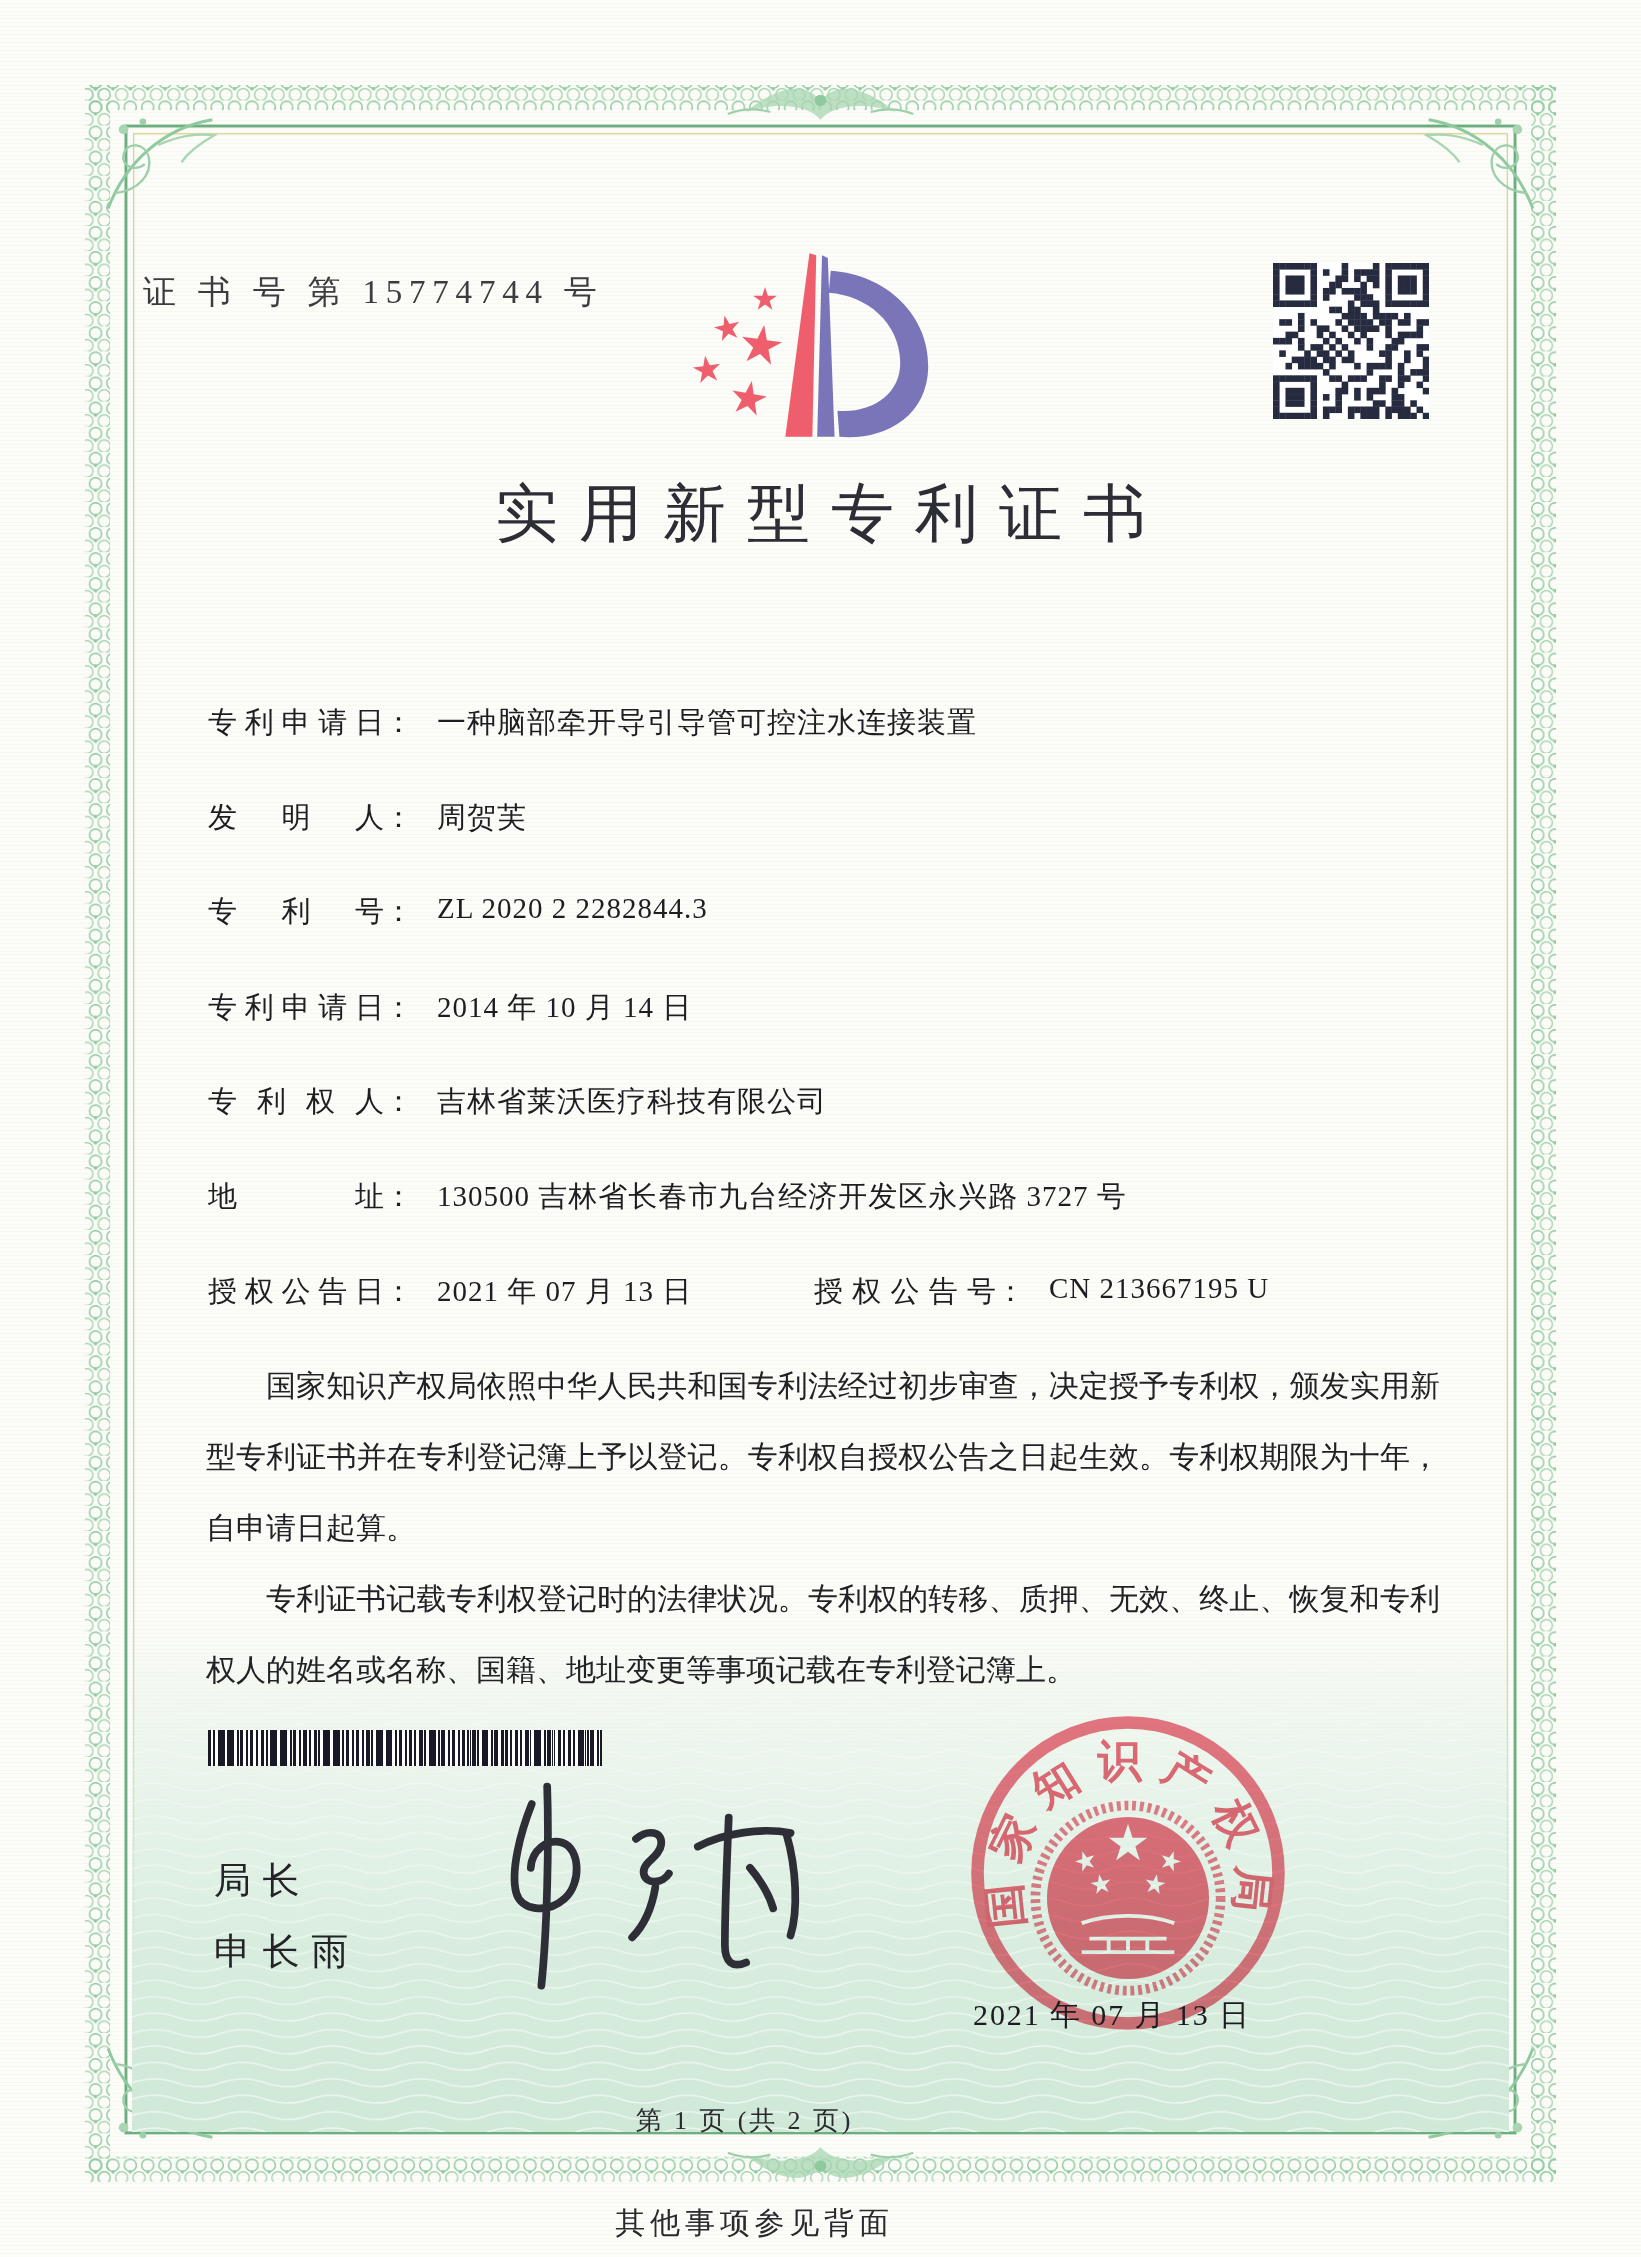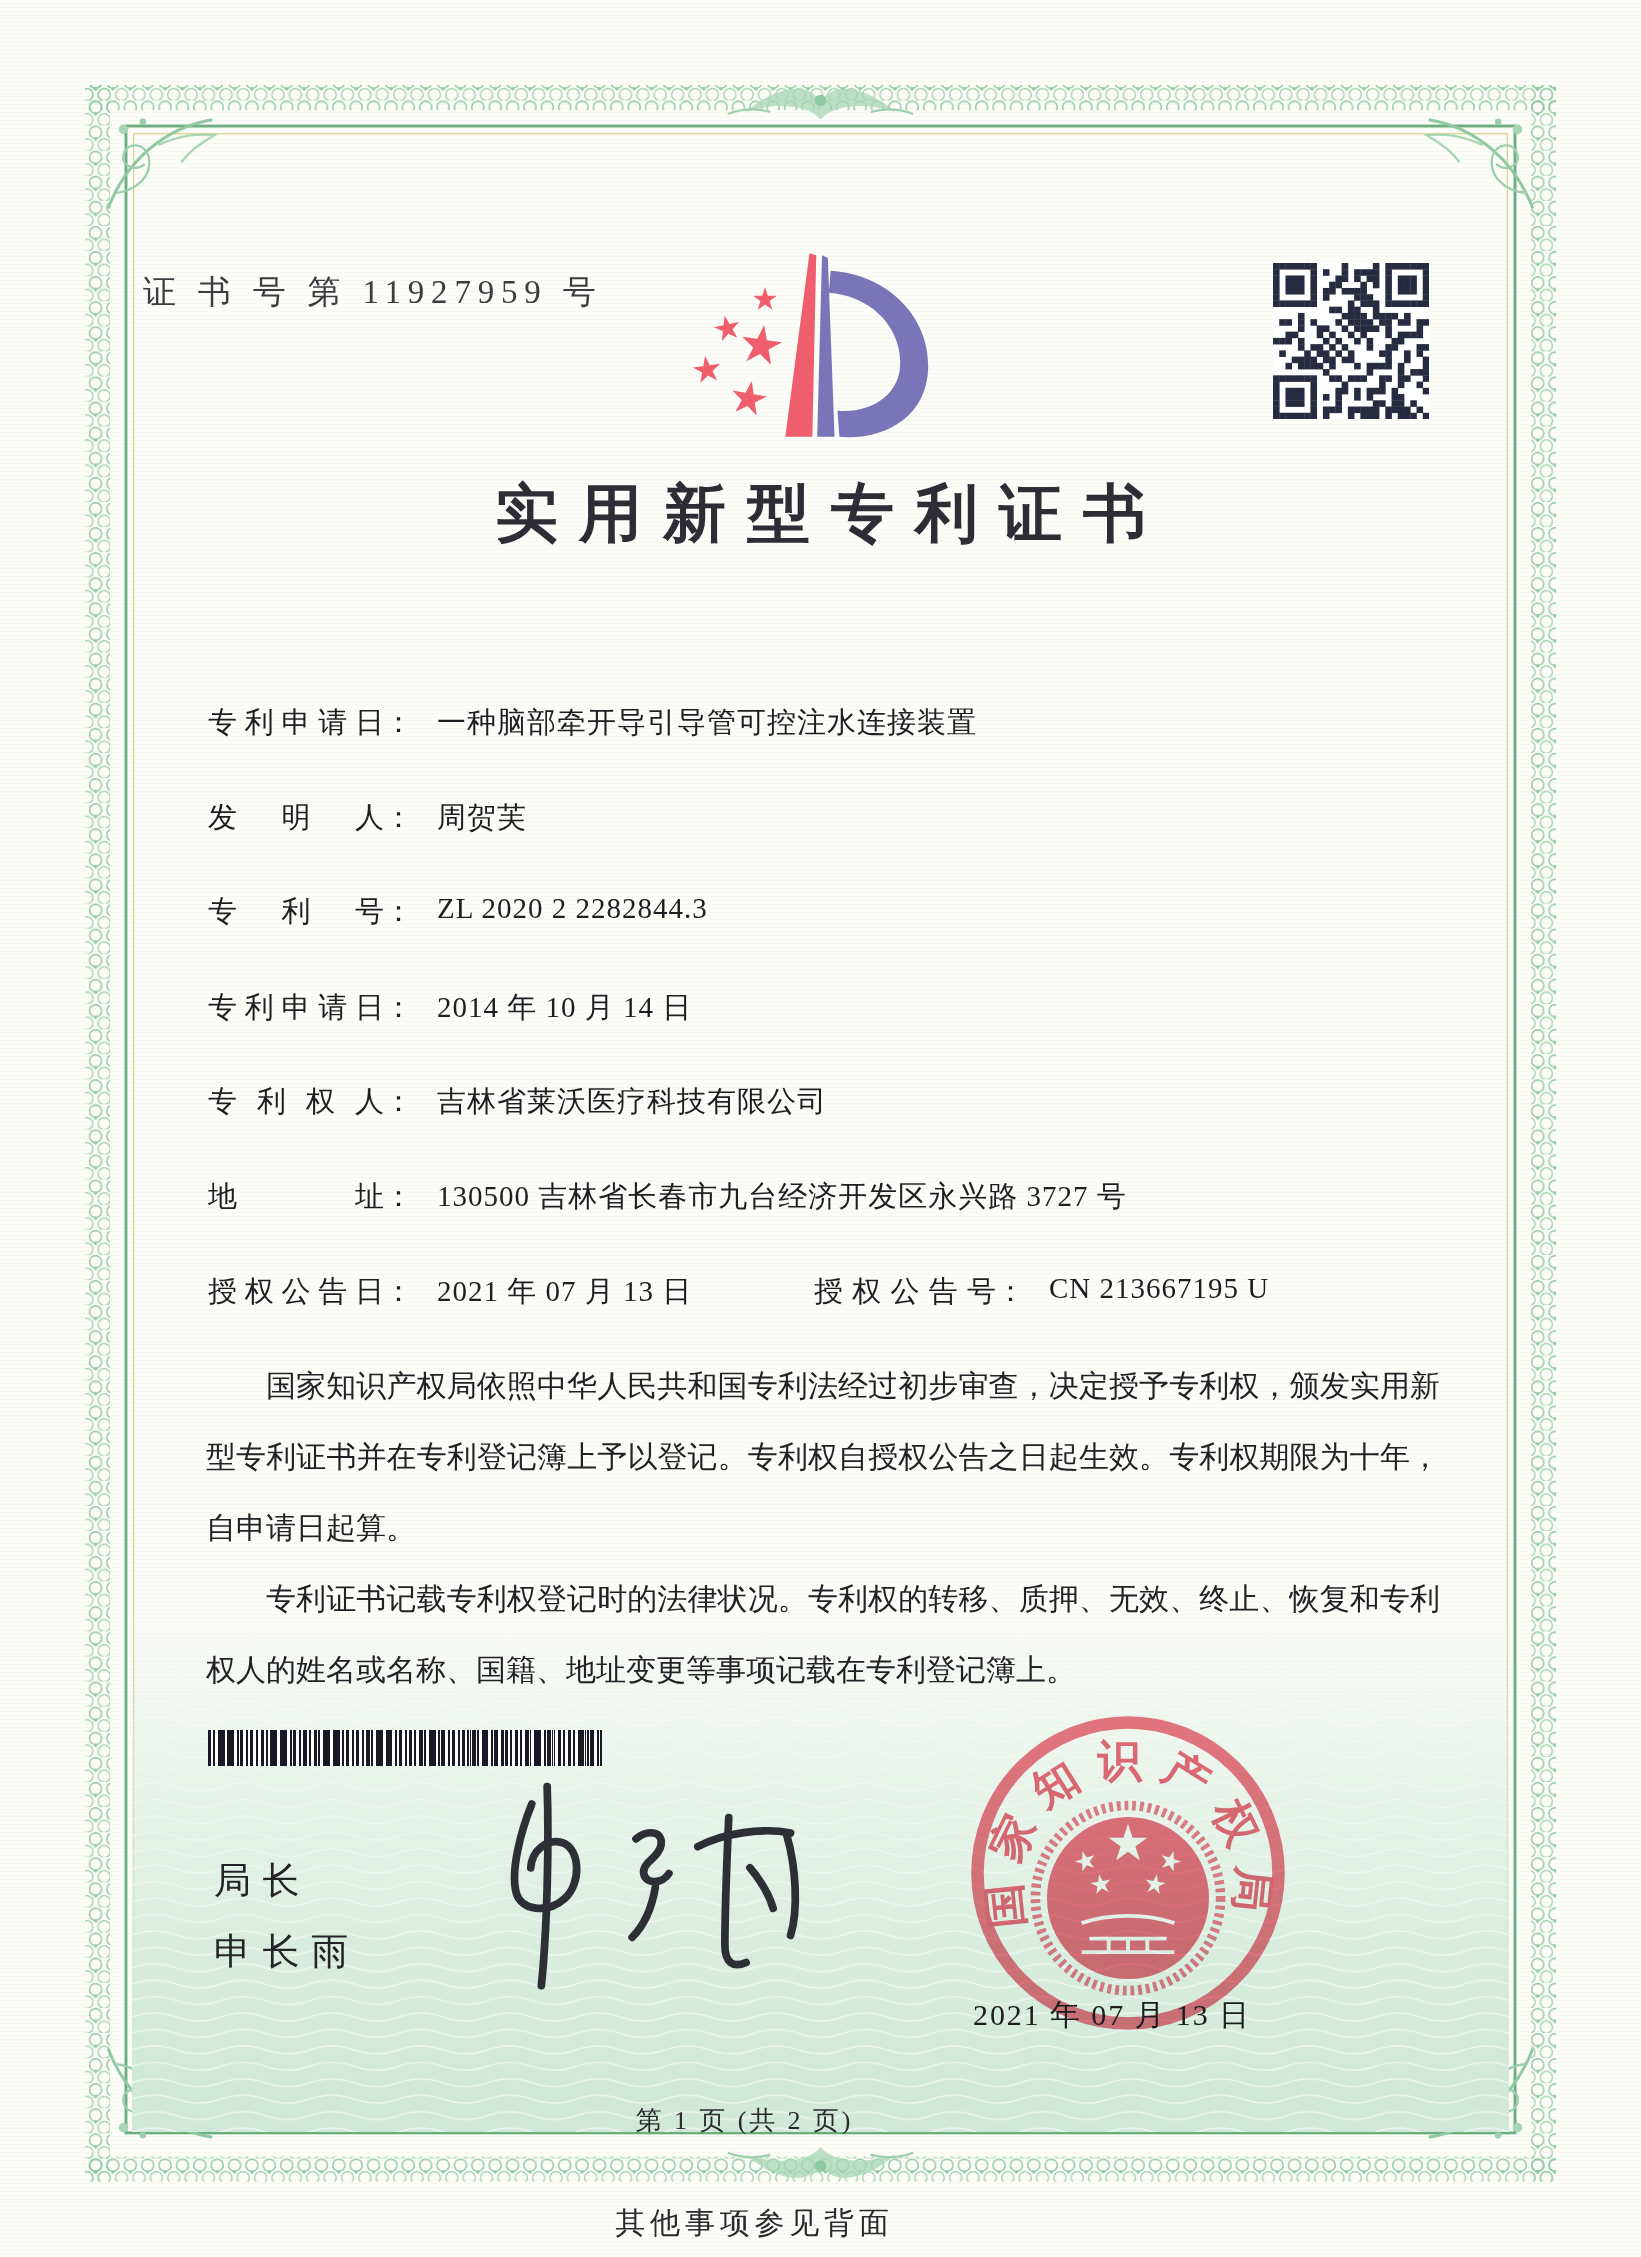--- a/index.html
+++ b/index.html
@@ -12,21 +12,21 @@
   }
   .abs{position:absolute;}
   
   #border-svg{position:absolute;left:0;top:0;width:1641px;height:2257px;pointer-events:none;}
   
   .cert-number{left:143px;top:270px;font-size:33px;letter-spacing:6.8px;color:#3b3b40;}
   .logo-box{left:626px;top:232px;width:309px;height:227px;}
   .qr-box{left:1273px;top:263px;width:156px;height:156px;}
   .qr-box svg{display:block;}
   .main-title{left:0;top:471px;width:1641px;text-align:center;
-    font-size:63px;font-weight:700;letter-spacing:21px;text-indent:21px;color:#2d2d36;}
+    font-size:63px;font-weight:400;letter-spacing:21px;text-indent:21px;color:#2d2d36;}
   
   .frow{position:absolute;left:208px;width:1246px;height:41px;font-size:29px;color:#1e1e22;}
   .flabel{display:inline-block;width:176px;text-align:justify;text-align-last:justify;vertical-align:top;}
   .fcolon{display:inline-block;vertical-align:top;}
   .fvalue{display:inline-block;margin-left:24px;vertical-align:top;letter-spacing:1px;}
   .fpair2{position:absolute;left:606px;top:0;}
   .flabel2{display:inline-block;width:182px;text-align:justify;text-align-last:justify;vertical-align:top;}
   
   .body-text{left:206px;top:1350px;width:1234px;font-size:30px;line-height:71px;
     text-align:justify;color:#222226;}
@@ -105,21 +105,21 @@
         <rect width="1426" height="536" fill="url(#ggm)"></rect>
       </mask>
     <pattern id="waves" width="92" height="17" patternUnits="userSpaceOnUse">
       <path d="M0 9 Q 23 1 46 9 T 92 9" fill="none" stroke="#ffffff" stroke-width="1.7" opacity="0.65"></path>
     </pattern>
   </defs>
   <rect width="1426" height="536" fill="url(#gg)"></rect>
   <rect width="1426" height="536" fill="url(#waves)" mask="url(#fade)"></rect>
 </svg>
 
-<div class="abs cert-number">证 书 号 第 11927959 号</div>
+<div class="abs cert-number">证 书 号 第 15774744 号</div>
 
 <svg class="abs logo-box" viewBox="0 0 320 235">
   <defs>
     <path id="st" d="M0 -1 L0.2245 -0.309 L0.951 -0.309 L0.363 0.118 L0.5878 0.809 L0 0.382 L-0.5878 0.809 L-0.363 0.118 L-0.951 -0.309 L-0.2245 -0.309 Z"></path>
   </defs>
 
   <use href="#st" fill="#ee5e6d" transform="translate(144,70) scale(13)"></use>
   <use href="#st" fill="#ee5e6d" transform="translate(105,100) scale(14) rotate(-12)"></use>
   <use href="#st" fill="#ee5e6d" transform="translate(140,118) scale(22) rotate(8)"></use>
   <use href="#st" fill="#ee5e6d" transform="translate(84,143) scale(15) rotate(-8)"></use>

